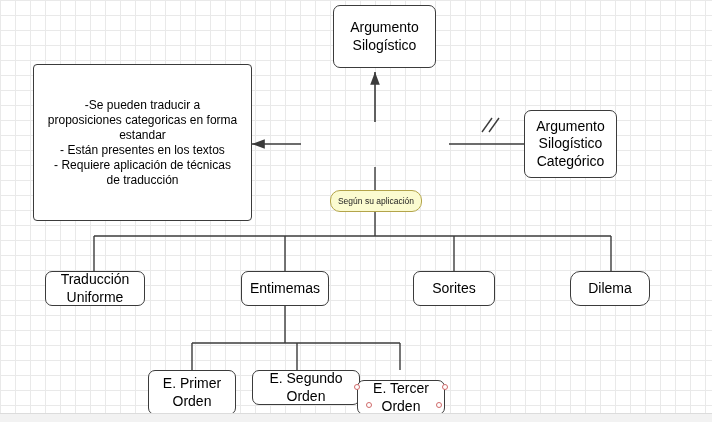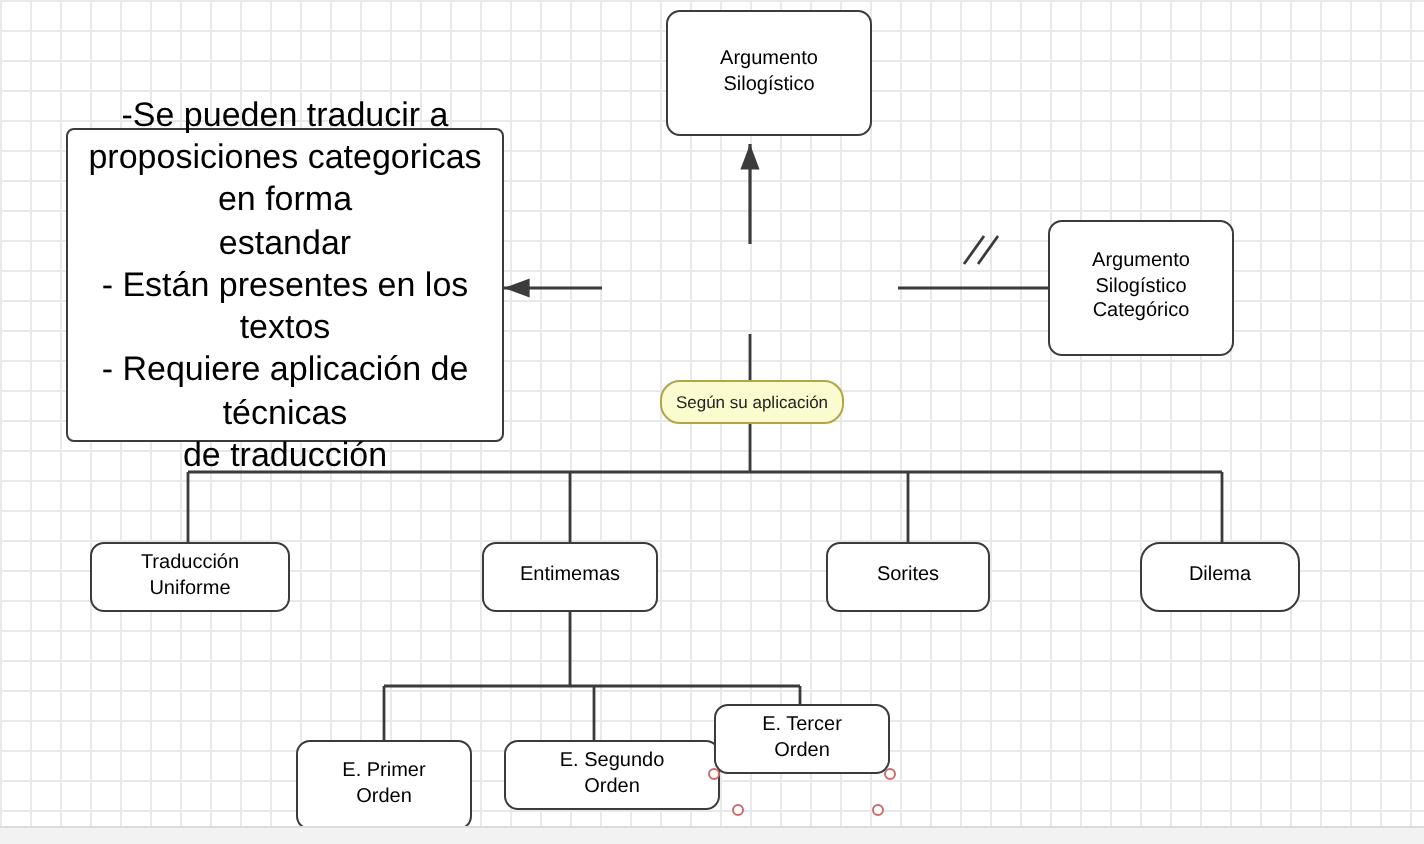--- a/index.html
+++ b/index.html
@@ -39,27 +39,27 @@
   .n-root {
     background: #ccccf2;
     border: 1.5px solid #7b5fa8;
     border-radius: 4px;
     font-size: 11.5px;
   }
   .n-plain {
     background: #ffffff;
     border: 1.5px solid #3b3b3b;
     border-radius: 7px;
-    font-size: 10px;
+    font-size: 14px;
   }
   .n-big {
     background: #ffffff;
     border: 1.5px solid #3b3b3b;
     border-radius: 4px;
-    font-size: 17px;
+    font-size: 12px;
     padding: 6px 10px;
   }
   .n-label {
     background: #fbfbd0;
     border: 1.2px solid #b3a44a;
     border-radius: 10px;
     font-size: 8.5px;
     color: #222;
   }
   .port {
@@ -162,21 +162,21 @@
   <div class="node n-plain" style="left:148px; top:370px; width:88px; height:45px; flex-direction:column;">
     <span>E. Primer</span>
     <span>Orden</span>
   </div>
 
   <div class="node n-plain" style="left:252px; top:370px; width:108px; height:35px; flex-direction:column;">
     <span>E. Segundo</span>
     <span>Orden</span>
   </div>
 
-  <div class="node n-plain" style="left:357px; top:352px; width:88px; height:35px; flex-direction:column;">
+  <div class="node n-plain" style="left:357px; top:380px; width:88px; height:35px; flex-direction:column;">
     <span>E. Tercer</span>
     <span>Orden</span>
   </div>
 
   <div class="port" style="left:354px; top:384px;"></div>
   <div class="port" style="left:442px; top:384px;"></div>
   <div class="port" style="left:366px; top:402px;"></div>
   <div class="port" style="left:436px; top:402px;"></div>
 
   <div class="bottom-strip"></div>

